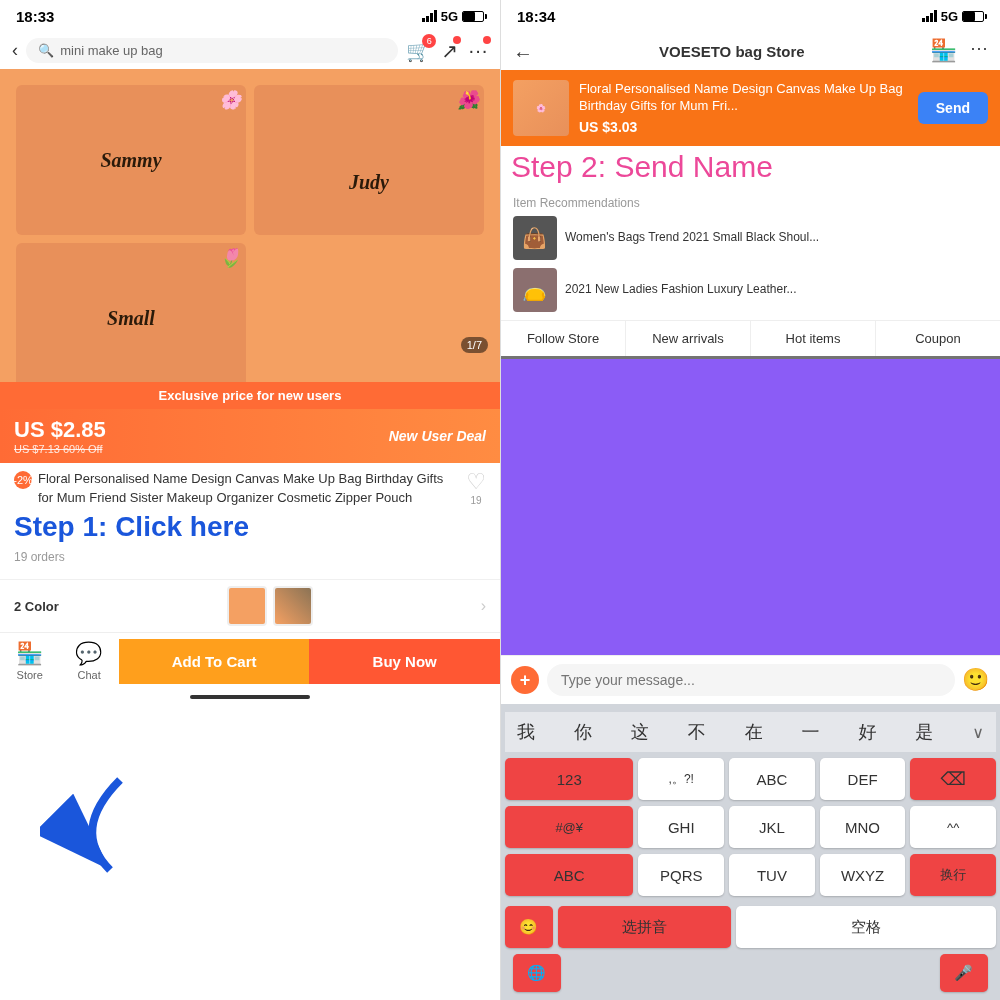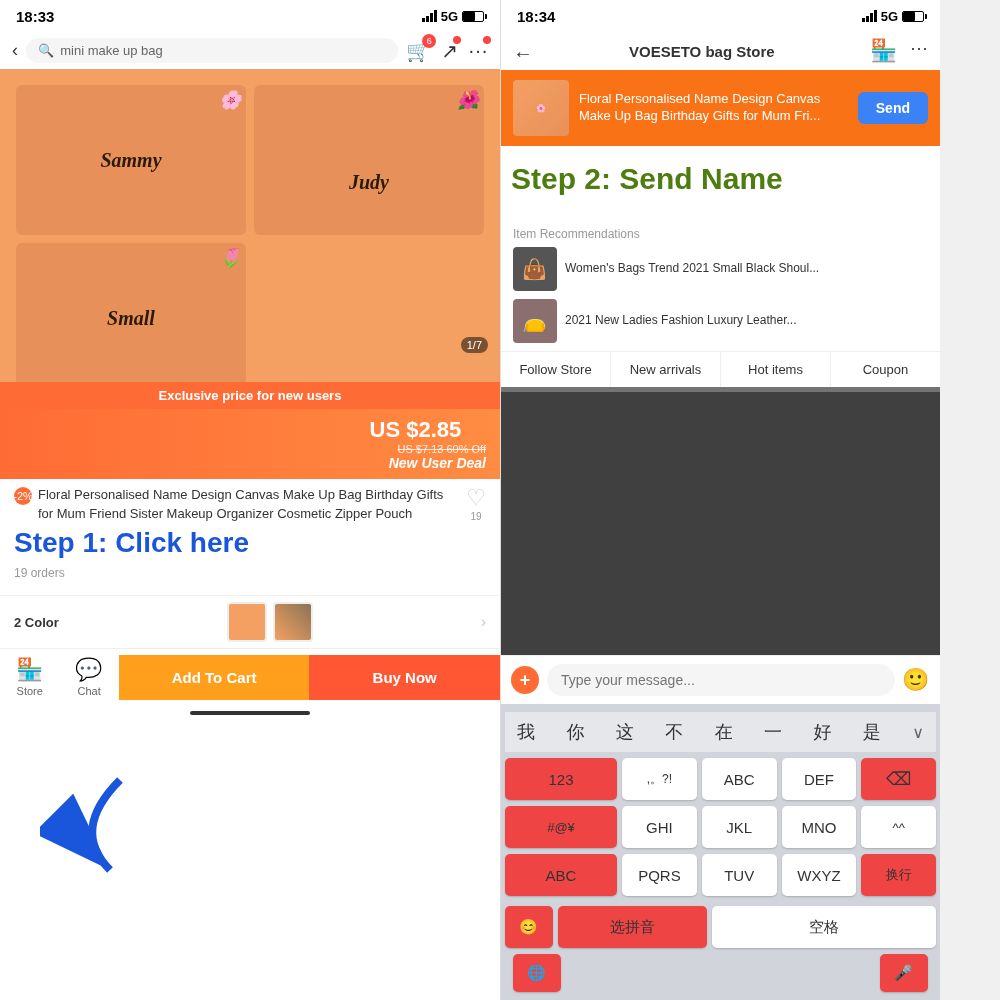--- a/index.html
+++ b/index.html
@@ -19,21 +19,21 @@
       height: 1000px;
       background: #fff;
       display: flex;
       flex-direction: column;
       position: relative;
       overflow: hidden;
     }
 
     
     .phone-right {
-      width: 440px;
+      width: 500px;
       height: 1000px;
       background: #fff;
       display: flex;
       flex-direction: column;
       position: relative;
       overflow: hidden;
       border-left: 1px solid #ddd;
     }
 
     
@@ -156,35 +156,33 @@
       text-align: center;
       font-size: 13px;
       font-weight: 600;
       padding: 6px;
     }
 
     
     .price-section {
       background: linear-gradient(90deg, #ff6b35, #ff8c42);
       display: flex;
-      align-items: flex-end;
+      align-items: center;
       justify-content: space-between;
       padding: 8px 14px;
-      flex-direction: column;
     }
     .price-left .current-price {
       font-size: 22px;
       font-weight: 700;
       color: #fff;
     }
     .price-left .original-price {
       font-size: 11px;
       color: rgba(255,255,255,0.85);
       text-decoration: line-through;
-      margin-left: 28px;
     }
     .new-user-deal {
       font-style: italic;
       font-weight: 700;
       color: #fff;
       font-size: 14px;
       text-align: right;
     }
     .orders-text {
       font-size: 12px;
@@ -316,24 +314,23 @@
       border-radius: 6px;
       padding: 8px 18px;
       font-size: 14px;
       font-weight: 600;
       cursor: pointer;
     }
 
     
     .chat-content {
       flex: 1;
-      background: #404040;
+      background: #8b5cf6;
       display: flex;
       flex-direction: column;
-      margin-top: 7px;
     }
 
     .item-recommendations {
       background: #fff;
       padding: 8px 12px;
       border-bottom: 1px solid #eee;
     }
     .rec-title { font-size: 12px; color: #999; margin-bottom: 6px; }
     .rec-items { display: flex; flex-direction: column; gap: 8px; }
     .rec-item {
@@ -348,21 +345,21 @@
       flex-shrink: 0;
     }
     .rec-thumb-dark { background: #555; }
     .rec-thumb-colored { background: #8b6f6f; }
     .rec-item-title { font-size: 12px; color: #333; line-height: 1.3; }
 
     
     .store-actions {
       display: flex;
       background: #fff;
-      border-bottom: 5px solid #737373;
+      border-bottom: 3px solid #737373;
       padding: 0;
       align-items: flex-end;
     }
     .store-action-item {
       flex: 1;
       text-align: center;
       padding: 10px 4px;
       font-size: 13px;
       color: #333;
       border-right: 1px solid #eee;
@@ -612,25 +609,26 @@
       <span style="font-size:18px;">···</span>
     </div>
   </div>
 
   <div class="product-card">
     <div class="product-thumb">
       <div style="width:100%;height:100%;background:linear-gradient(135deg,#f4a062,#e8905a);display:flex;align-items:center;justify-content:center;font-size:8px;color:#fff;text-align:center;padding:2px;">🌸</div>
     </div>
     <div class="product-card-info">
       <div class="product-card-title">Floral Personalised Name Design Canvas Make Up Bag Birthday Gifts for Mum Fri...</div>
+      <div class="product-card-price">US $3.03</div>
     </div>
     <button class="send-btn">Send</button>
   </div>
 
-  <div style="font-size:30px;font-weight:700;color:#4d7c0f;padding:16px 10px;position:relative;z-index:20;background:rgba(255,255,255,0.85);">Step 2: Send Name</div>
+  <div style="font-size:30px;font-weight:400;color:#ec4899;padding:4px 10px;position:relative;z-index:20;background:rgba(255,255,255,0.85);">Step 2: Send Name</div>
 
   <div class="chat-content">
 
     <div class="item-recommendations">
       <div class="rec-title">Item Recommendations</div>
       <div class="rec-items">
         <div class="rec-item">
           <div class="rec-thumb rec-thumb-dark" style="display:flex;align-items:center;justify-content:center;font-size:20px;">👜</div>
           <span class="rec-item-title">Women's Bags Trend 2021 Small Black Shoul...</span>
         </div>

